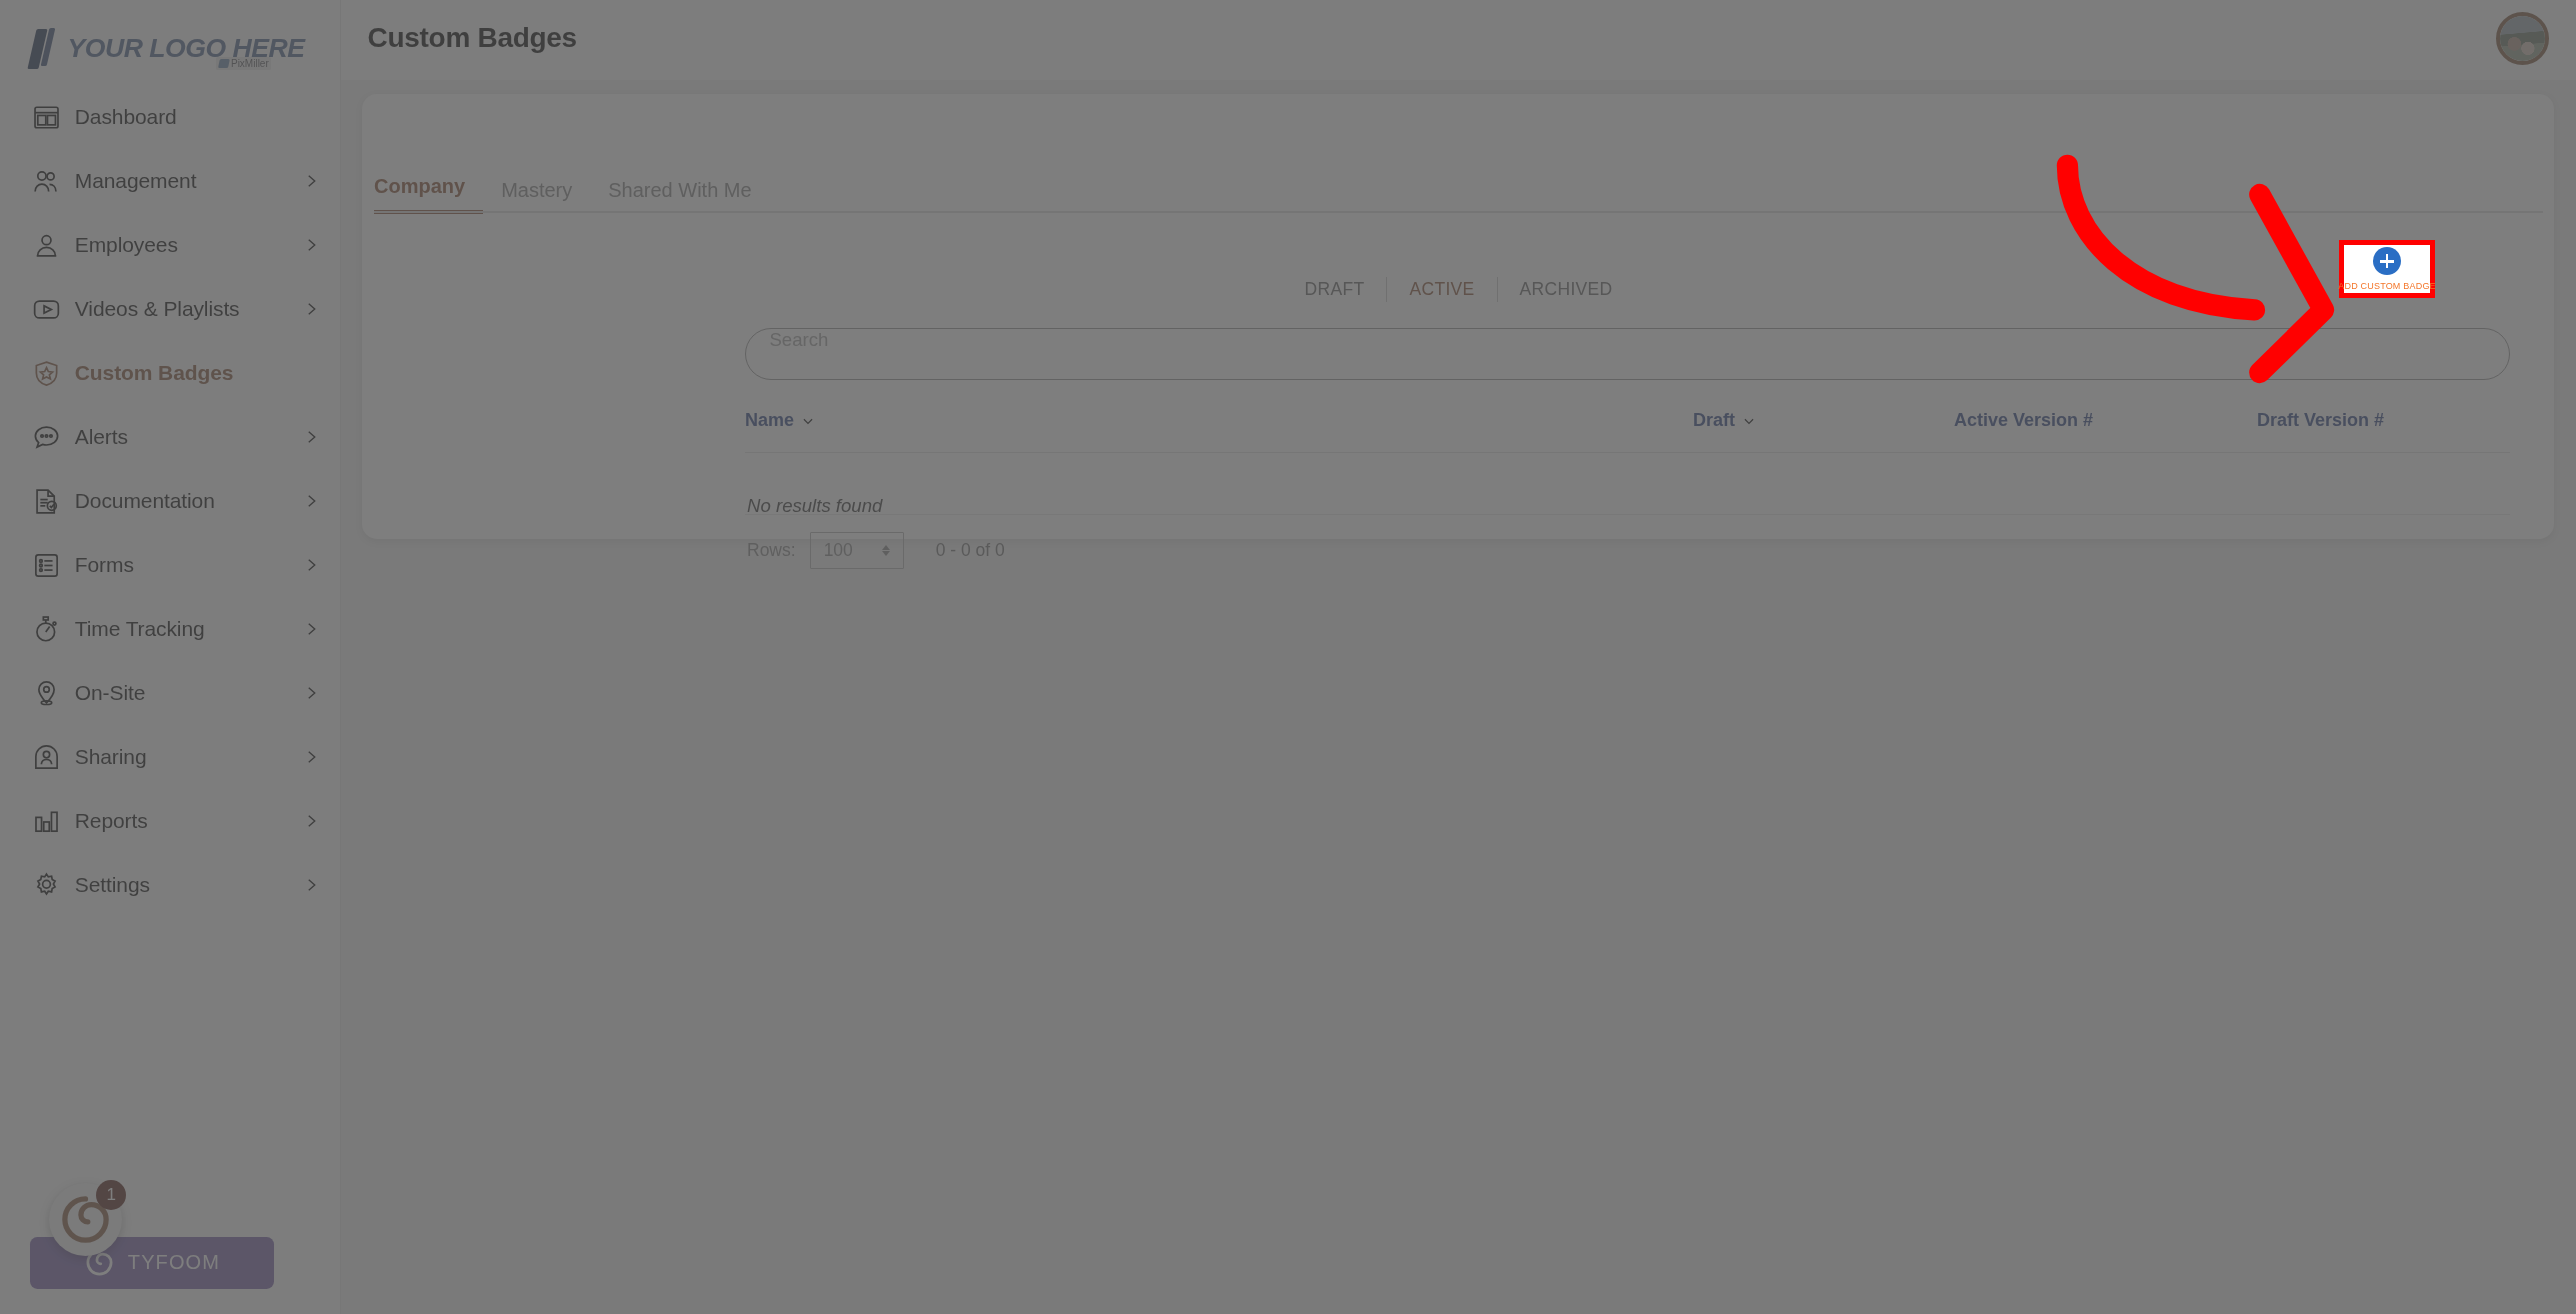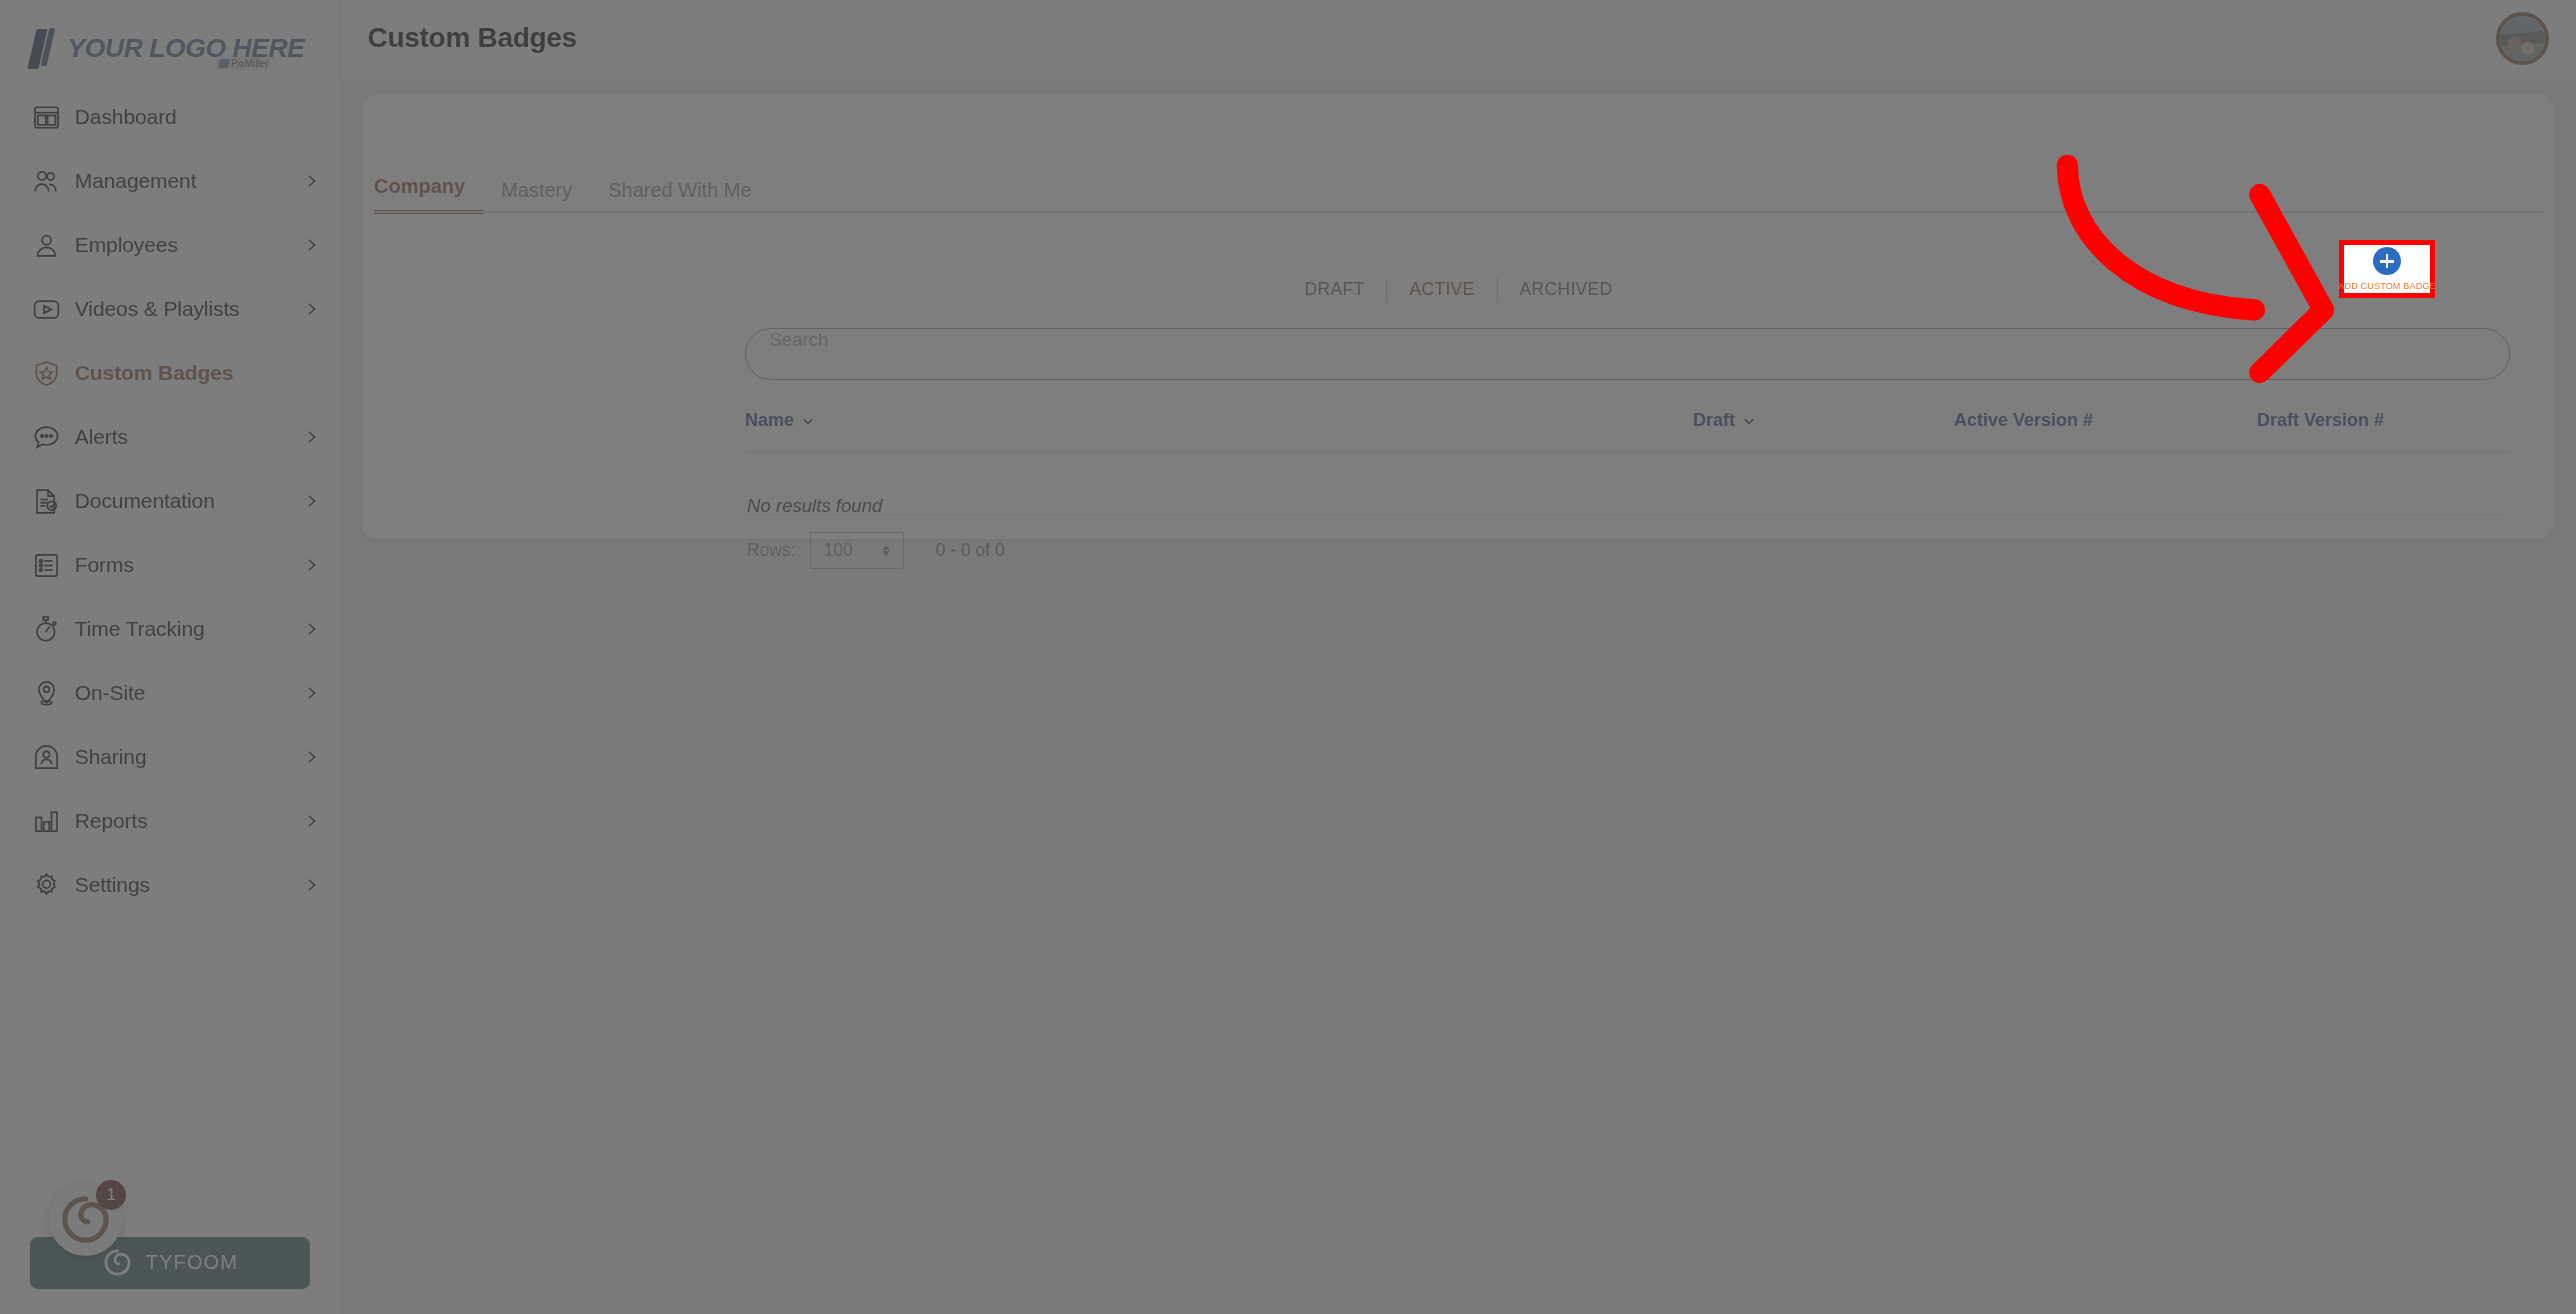--- a/index.html
+++ b/index.html
@@ -129,23 +129,23 @@
     flex: 0 0 auto;
   }
   .nav-item.active .nav-label { color: #b8531b; font-weight: bold; }
   .nav-item.active .nav-ico svg { stroke: #b8531b; }
 
   
   .tyfoom-bar {
     position: absolute;
     left: 30px;
     bottom: 25.5px;
-    width: 280px;
+    width: 244px;
     height: 52px;
-    background: #0f766e;
+    background: #8b5cf6;
     border-radius: 7.4px;
     display: flex;
     align-items: center;
     justify-content: center;
     gap: 12.8px;
     cursor: pointer;
   }
   .tyfoom-bar .t-logo {
     width: 31px; height: 31px;
     border-radius: 50%;

